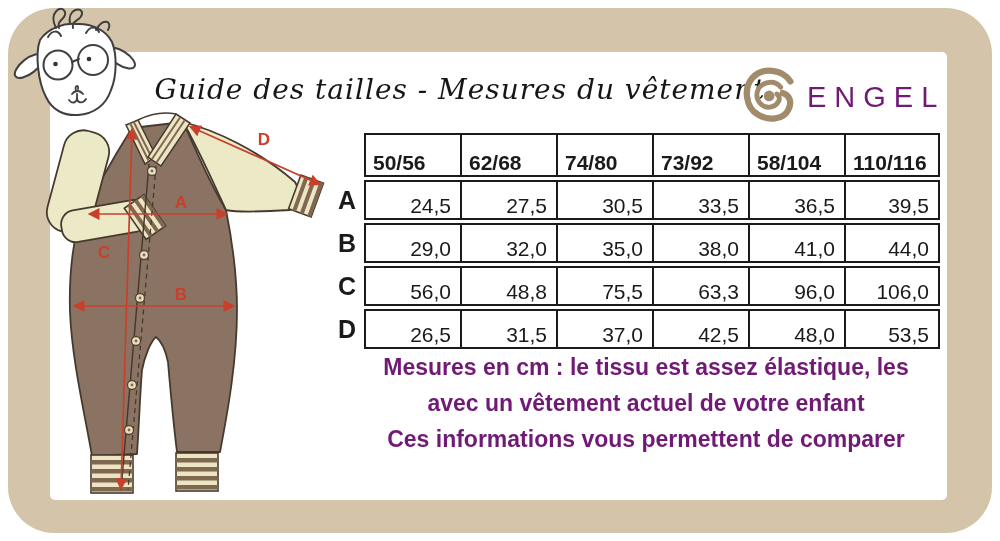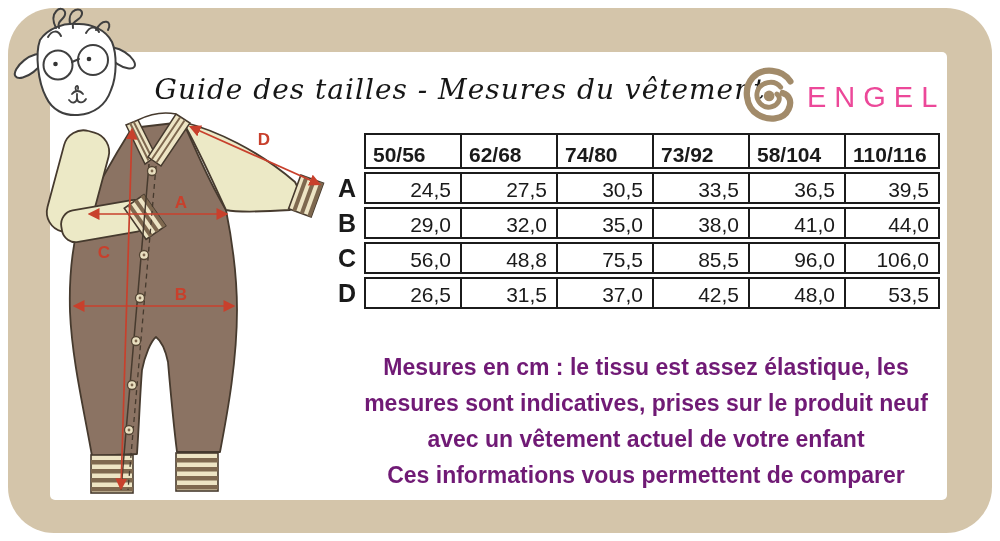--- a/index.html
+++ b/index.html
@@ -9,31 +9,31 @@
   .panel{position:absolute;left:50px;top:52px;width:897px;height:448px;background:#ffffff;border-radius:5px;}
 
   .sheep{position:absolute;left:8px;top:2px;width:138px;height:122px;}
 
   .title{position:absolute;left:460px;top:73px;transform:translateX(-50%);
          white-space:nowrap;font-family:"DejaVu Serif",serif;font-style:italic;
          font-size:28px;color:#161616;letter-spacing:1px;}
 
   .logo-swirl{position:absolute;left:742px;top:64px;width:60px;height:60px;}
   .brand{position:absolute;left:807px;top:81px;font-size:29px;letter-spacing:8px;
-         color:#ec4899;font-weight:400;}
+         color:#701a75;font-weight:400;}
 
   .romper{position:absolute;left:40px;top:100px;width:300px;height:420px;}
 
   .size-table{position:absolute;left:336px;top:130px;border-collapse:separate;
               border-spacing:0 3px;color:#1a1a1a;}
   .size-table td,.size-table th{box-sizing:border-box;}
   .size-table th.col{width:96px;height:36px;font-weight:bold;font-size:21px;text-align:left;
-              padding:8px 0 0 7px;border:2px solid #1b1b1b;border-right:none;background:#fff;}
+              padding:16px 0 0 7px;border:2px solid #1b1b1b;border-right:none;background:#fff;}
   .size-table td.val{width:96px;height:20px;font-size:21px;text-align:right;
-              padding:4px 9px 0 0;border:2px solid #1b1b1b;border-right:none;background:#fff;}
+              padding:12px 9px 0 0;border:2px solid #1b1b1b;border-right:none;background:#fff;}
   .size-table .lastc{border-right:2px solid #1b1b1b !important;}
   .size-table td.lab{width:28px;border:none;font-weight:bold;font-size:25px;
               text-align:center;padding:0 6px 0 0;}
 
   .notes{position:absolute;left:338px;top:349px;width:616px;text-align:center;
          font-weight:bold;font-size:23px;line-height:36px;color:#701a75;}
 </style>
 </head>
 <body>
 
@@ -211,35 +211,34 @@
       <td class="val">35,0</td>
       <td class="val">38,0</td>
       <td class="val">41,0</td>
       <td class="val lastc">44,0</td>
     </tr>
     <tr>
       <td class="lab">C</td>
       <td class="val">56,0</td>
       <td class="val">48,8</td>
       <td class="val">75,5</td>
-      <td class="val">85,5</td>
+      <td class="val">63,3</td>
       <td class="val">96,0</td>
       <td class="val lastc">106,0</td>
     </tr>
     <tr>
       <td class="lab">D</td>
       <td class="val">26,5</td>
       <td class="val">31,5</td>
       <td class="val">37,0</td>
       <td class="val">42,5</td>
       <td class="val">48,0</td>
       <td class="val lastc">53,5</td>
     </tr>
   </tbody>
     </table>
 
   <div class="notes">
     <div>Mesures en cm : le tissu est assez élastique, les</div>
-    <div>mesures sont indicatives, prises sur le produit neuf</div>
     <div>avec un vêtement actuel de votre enfant</div>
     <div>Ces informations vous permettent de comparer</div>
   </div>
 </div>
 
 </body></html>

